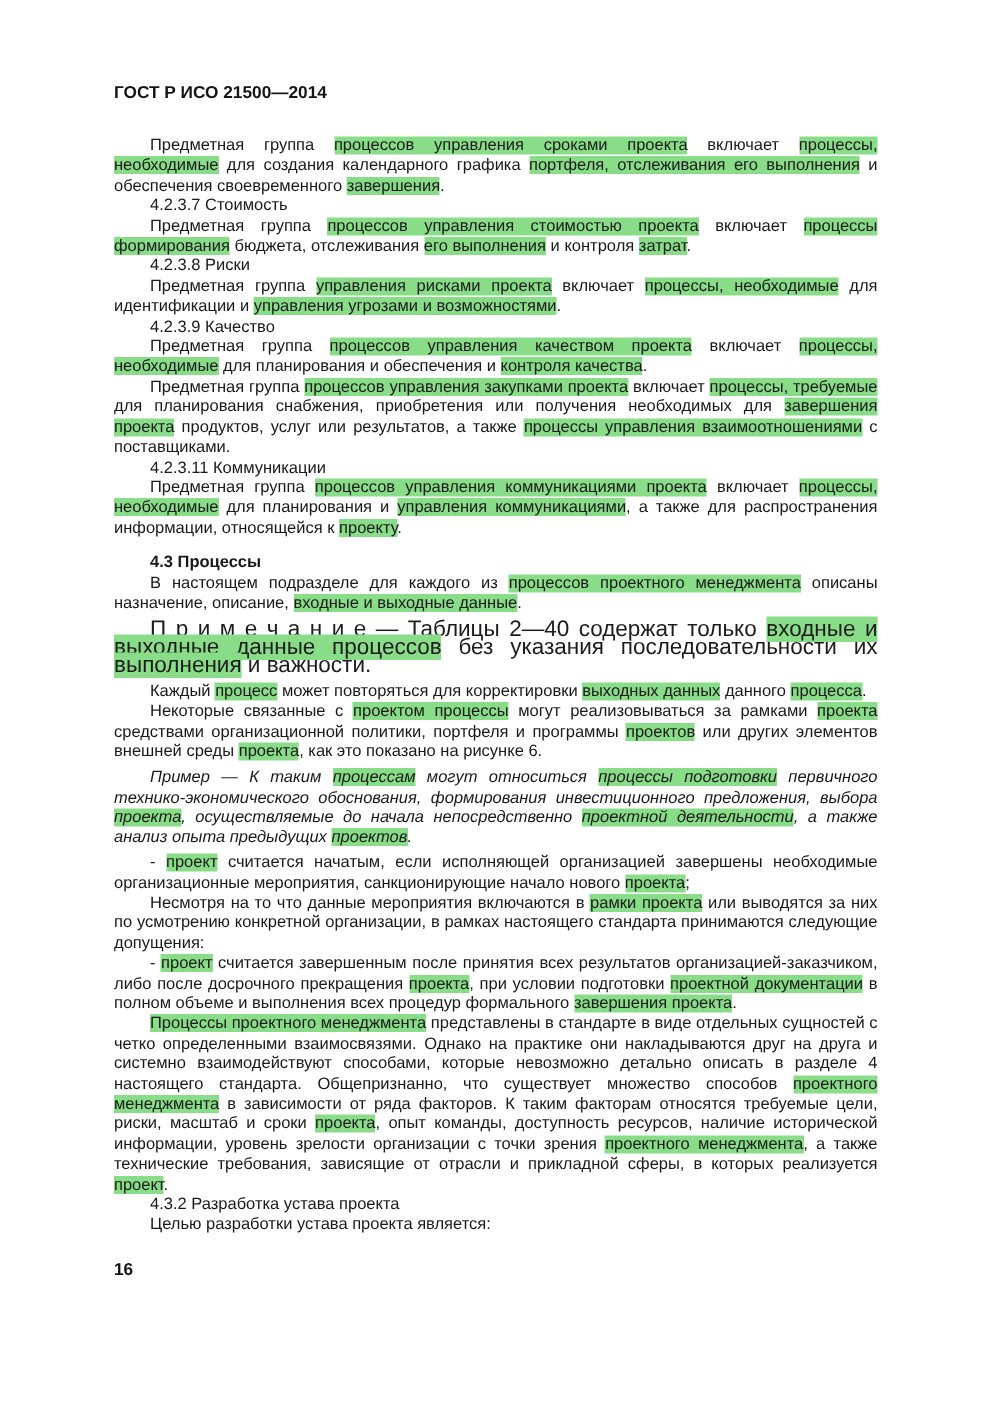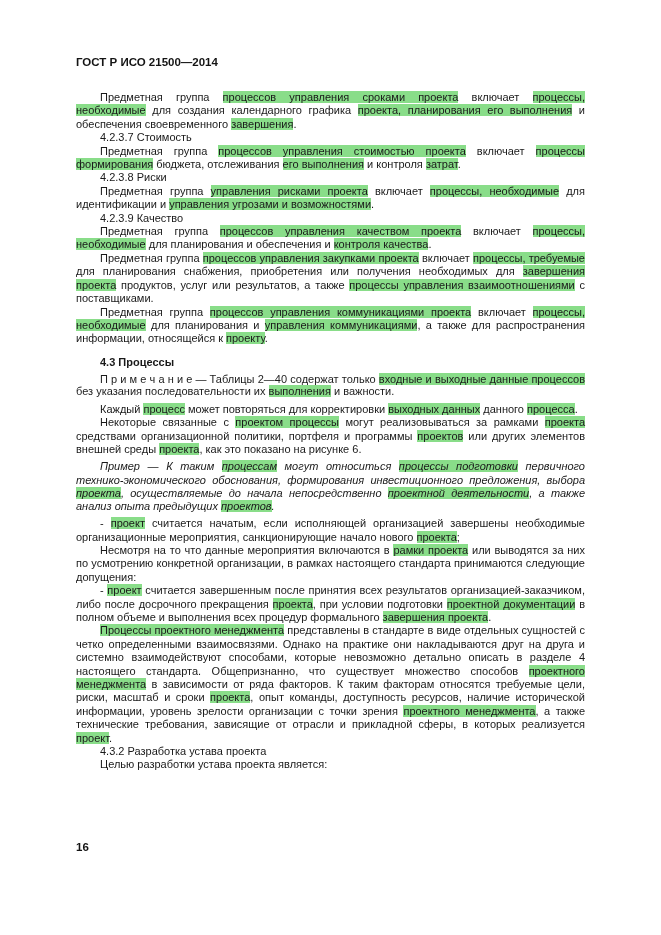--- a/index.html
+++ b/index.html
@@ -21,45 +21,47 @@
     font-size: 11.5px; font-weight: bold; color: #141414;
   }
   .content {
     position: absolute; left: 76px; top: 91px; width: 509px;
     font-size: 11px; line-height: 13.4px;
     color: #191919; text-align: justify;
   }
   .para { margin: 0; text-indent: 24px; }
   .para.heading { font-weight: bold; }
   .para.space-above { margin-top: 10px; }
-  .para.note { font-size: 11px; line-height: 11.8px; margin: 5px 0; color: #1c1c1c; }
+  .para.note { font-size: 15px; line-height: 11.8px; margin: 5px 0; color: #1c1c1c; }
   .para.example { font-weight: normal; font-style: italic; margin: 4px 0; line-height: 13.2px; }
   .hl { background-color: var(--hl, #89dd89); }
   .page-number {
     position: absolute; left: 76px; top: 841px;
     font-size: 11.5px; font-weight: bold; color: #141414; text-align: center;
   }
 </style>
 </head>
 <body>
 
 <div class="page">
   <div class="doc-header">ГОСТ Р ИСО 21500—2014</div>
 
   <div class="content">
-      <p class="para body"><span>Предметная группа </span><span class="hl">процессов управления сроками проекта</span><span> включает </span><span class="hl">процессы, необходимые</span><span> для создания календарного графика </span><span class="hl">проекта, планирования его выполнения</span><span> и обеспечения своевременного </span><span class="hl">завершения</span><span>.</span></p>
+      <p class="para body"><span>Предметная группа </span><span class="hl">процессов управления сроками проекта</span><span> включает </span><span class="hl">процессы, необходимые</span><span> для создания календарного графика </span><span class="hl">портфеля, отслеживания его выполнения</span><span> и обеспечения своевременного </span><span class="hl">завершения</span><span>.</span></p>
       <p class="para subheading"><span>4.2.3.7 Стоимость</span></p>
       <p class="para body"><span>Предметная группа </span><span class="hl">процессов управления стоимостью проекта</span><span> включает </span><span class="hl">процессы формирования</span><span> бюджета, отслеживания </span><span class="hl">его выполнения</span><span> и контроля </span><span class="hl">затрат</span><span>.</span></p>
       <p class="para subheading"><span>4.2.3.8 Риски</span></p>
       <p class="para body"><span>Предметная группа </span><span class="hl">управления рисками проекта</span><span> включает </span><span class="hl">процессы, необходимые</span><span> для идентификации и </span><span class="hl">управления угрозами и возможностями</span><span>.</span></p>
       <p class="para subheading"><span>4.2.3.9 Качество</span></p>
       <p class="para body"><span>Предметная группа </span><span class="hl">процессов управления качеством проекта</span><span> включает </span><span class="hl">процессы, необходимые</span><span> для планирования и обеспечения и </span><span class="hl">контроля качества</span><span>.</span></p>
       <p class="para body"><span>Предметная группа </span><span class="hl">процессов управления закупками проекта</span><span> включает </span><span class="hl">процессы, требуемые</span><span> для планирования снабжения, приобретения или получения необходимых для </span><span class="hl">завершения проекта</span><span> продуктов, услуг или результатов, а также </span><span class="hl">процессы управления взаимоотношениями</span><span> с поставщиками.</span></p>
+      <p class="para subheading"><span>4.2.3.11 Коммуникации</span></p>
       <p class="para body"><span>Предметная группа </span><span class="hl">процессов управления коммуникациями проекта</span><span> включает </span><span class="hl">процессы, необходимые</span><span> для планирования и </span><span class="hl">управления коммуникациями</span><span>, а также для распространения информации, относящейся к </span><span class="hl">проекту</span><span>.</span></p>
       <p class="para heading space-above"><span>4.3 Процессы</span></p>
+      <p class="para body"><span>В настоящем подразделе для каждого из </span><span class="hl">процессов проектного менеджмента</span><span> описаны назначение, описание, </span><span class="hl">входные и выходные данные</span><span>.</span></p>
       <p class="para note"><span>П р и м е ч а н и е  —  Таблицы 2—40 содержат только </span><span class="hl">входные и выходные данные процессов</span><span> без указания последовательности их </span><span class="hl">выполнения</span><span> и важности.</span></p>
       <p class="para body"><span>Каждый </span><span class="hl">процесс</span><span> может повторяться для корректировки </span><span class="hl">выходных данных</span><span> данного </span><span class="hl">процесса</span><span>.</span></p>
       <p class="para body"><span>Некоторые связанные с </span><span class="hl">проектом процессы</span><span> могут реализовываться за рамками </span><span class="hl">проекта</span><span> средствами организационной политики, портфеля и программы </span><span class="hl">проектов</span><span> или других элементов внешней среды </span><span class="hl">проекта</span><span>, как это показано на рисунке 6.</span></p>
       <p class="para example"><span>Пример — К таким </span><span class="hl">процессам</span><span> могут относиться </span><span class="hl">процессы подготовки</span><span> первичного технико-экономического обоснования, формирования инвестиционного предложения, выбора </span><span class="hl">проекта</span><span>, осуществляемые до начала непосредственно </span><span class="hl">проектной деятельности</span><span>, а также анализ опыта предыдущих </span><span class="hl">проектов</span><span>.</span></p>
       <p class="para body"><span>-  </span><span class="hl">проект</span><span> считается начатым, если исполняющей организацией завершены необходимые организационные мероприятия, санкционирующие начало нового </span><span class="hl">проекта</span><span>;</span></p>
       <p class="para body"><span>Несмотря на то что данные мероприятия включаются в </span><span class="hl">рамки проекта</span><span> или выводятся за них по усмотрению конкретной организации, в рамках настоящего стандарта принимаются следующие допущения:</span></p>
       <p class="para body"><span>-  </span><span class="hl">проект</span><span> считается завершенным после принятия всех результатов организацией-заказчиком, либо после досрочного прекращения </span><span class="hl">проекта</span><span>, при условии подготовки </span><span class="hl">проектной документации</span><span> в полном объеме и выполнения всех процедур формального </span><span class="hl">завершения проекта</span><span>.</span></p>
       <p class="para body"><span class="hl">Процессы проектного менеджмента</span><span> представлены в стандарте в виде отдельных сущностей с четко определенными взаимосвязями. Однако на практике они накладываются друг на друга и системно взаимодействуют способами, которые невозможно детально описать в разделе 4 настоящего стандарта. Общепризнанно, что существует множество способов </span><span class="hl">проектного менеджмента</span><span> в зависимости от ряда факторов. К таким факторам относятся требуемые цели, риски, масштаб и сроки </span><span class="hl">проекта</span><span>, опыт команды, доступность ресурсов, наличие исторической информации, уровень зрелости организации с точки зрения </span><span class="hl">проектного менеджмента</span><span>, а также технические требования, зависящие от отрасли и прикладной сферы, в которых реализуется </span><span class="hl">проект</span><span>.</span></p>
       <p class="para subheading"><span>4.3.2 Разработка устава проекта</span></p>
       <p class="para body"><span>Целью разработки устава проекта является:</span></p>

